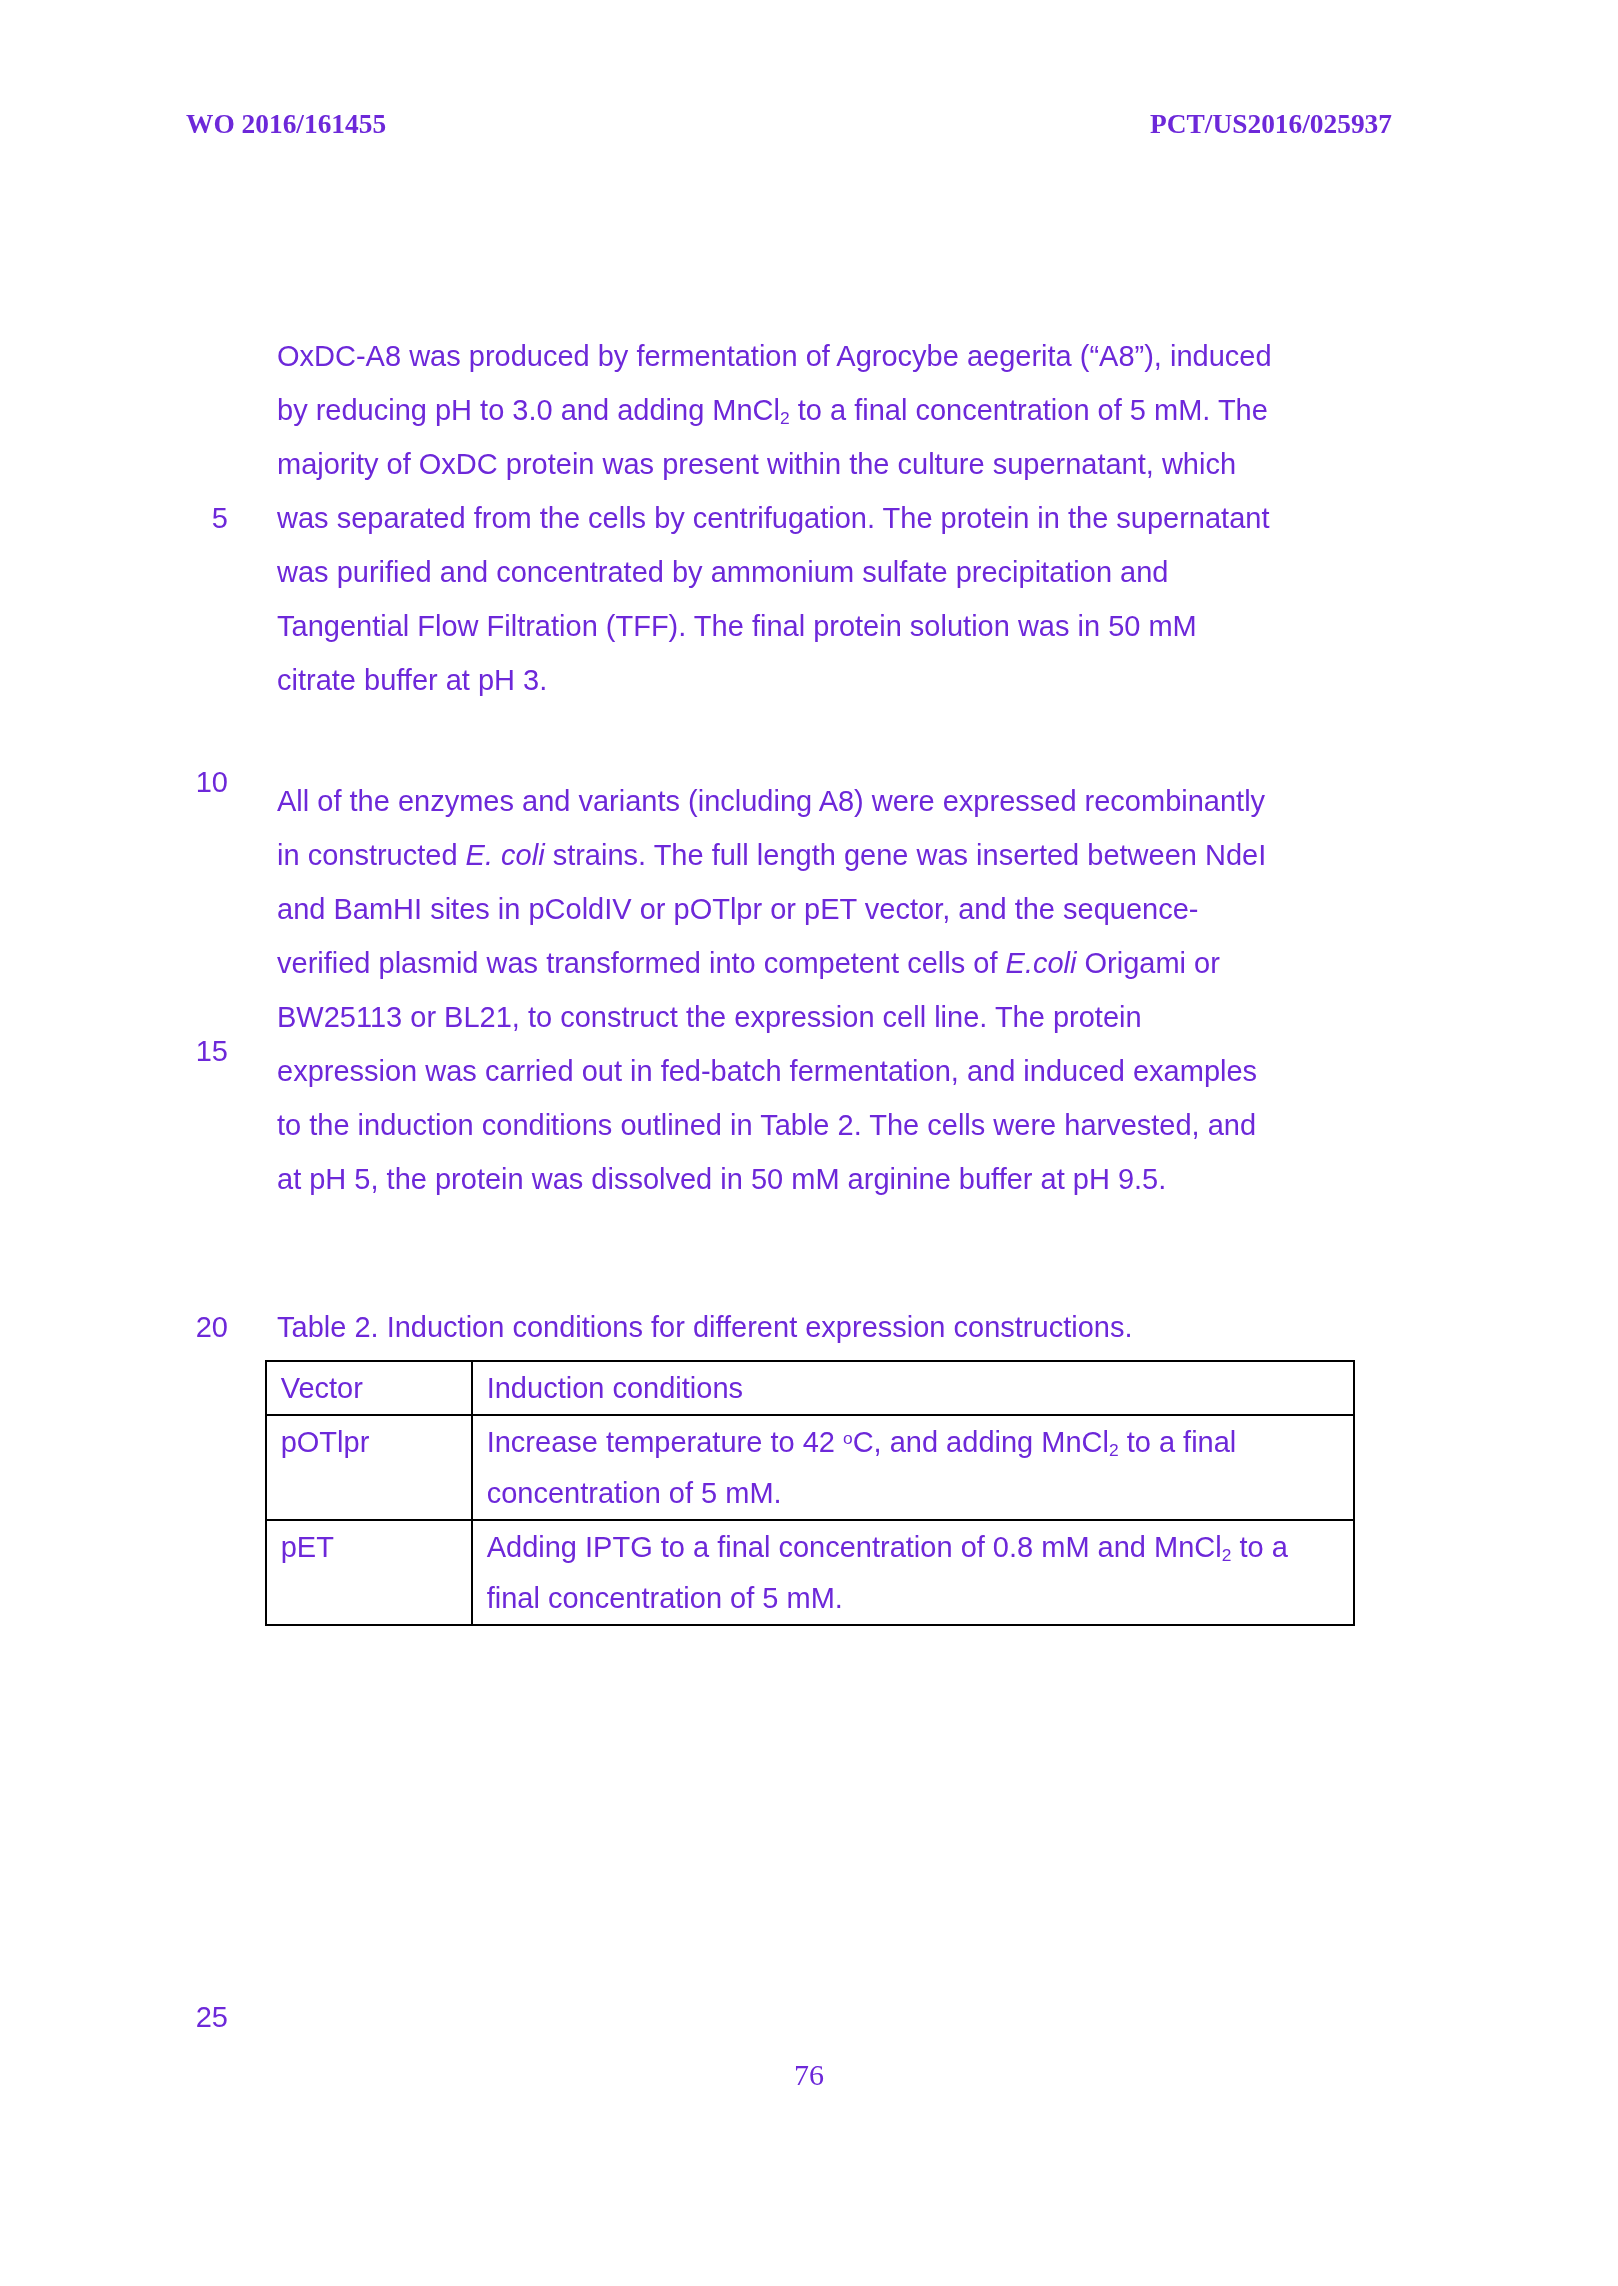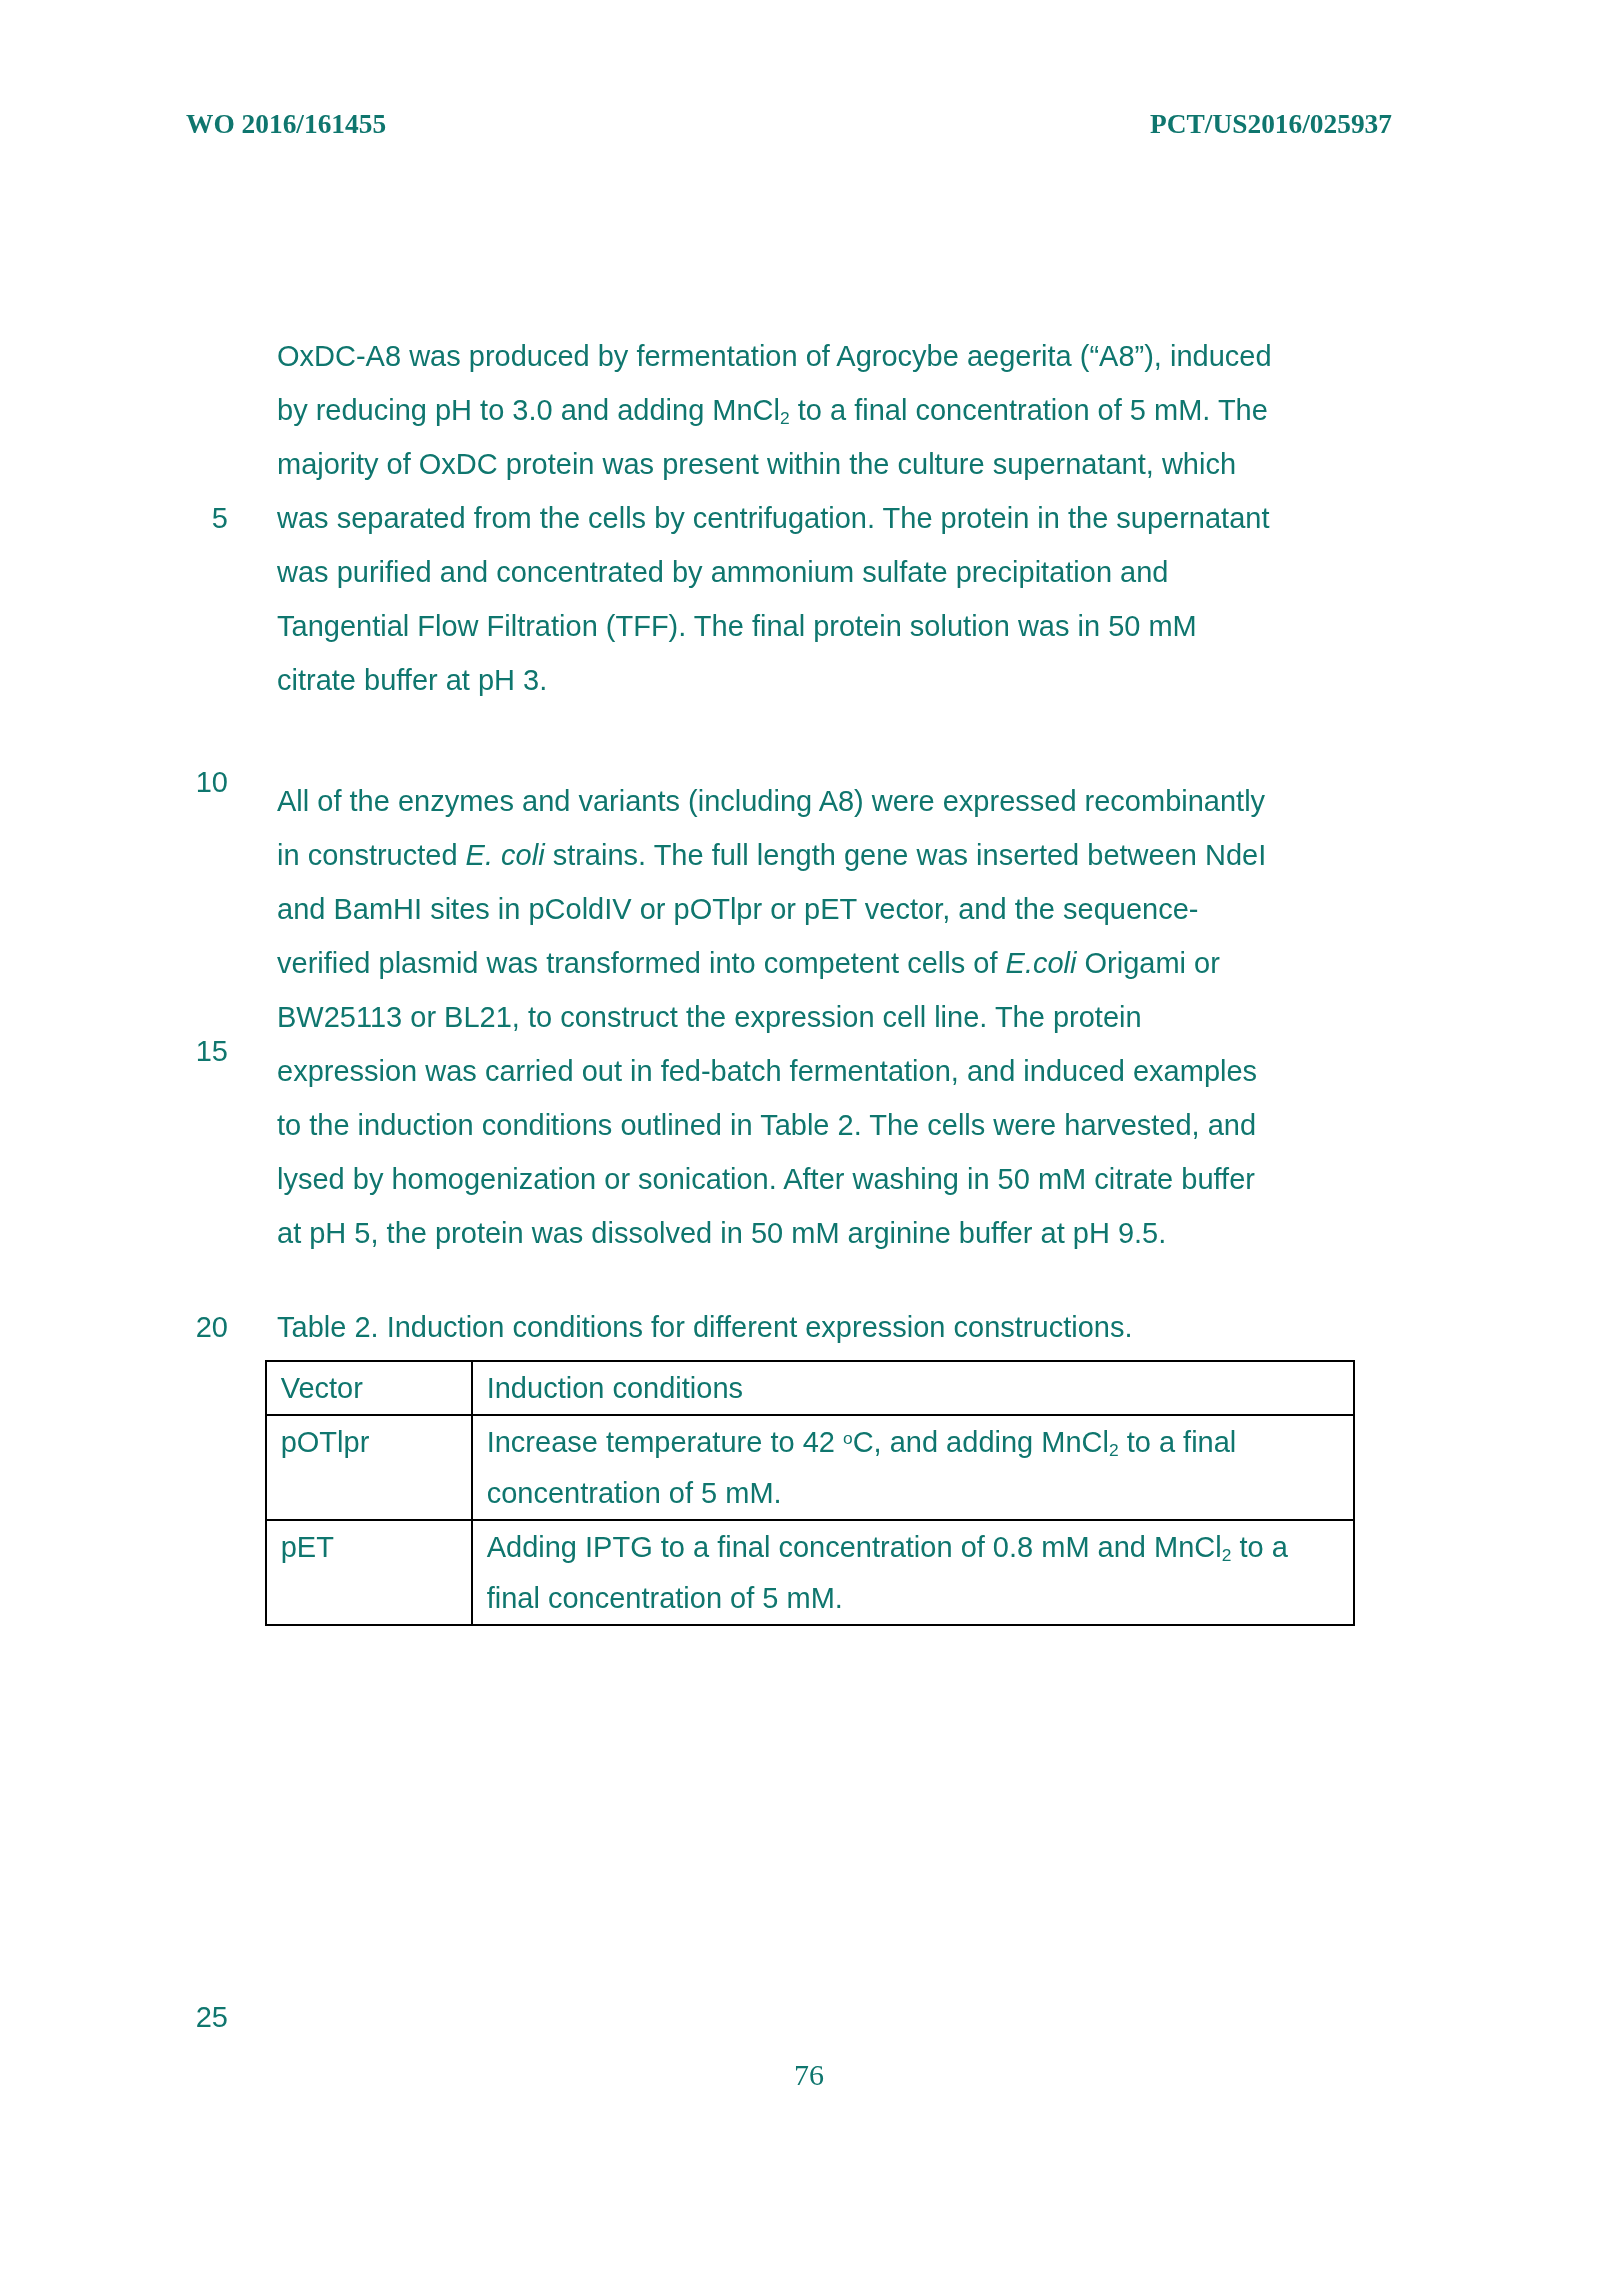--- a/index.html
+++ b/index.html
@@ -1,16 +1,16 @@
 <!DOCTYPE html>
 <html><head>
 <meta charset="utf-8">
 <style>
   html,body{margin:0;padding:0;background:#ffffff;}
-  .page{position:relative;width:1618px;height:2287px;background:#ffffff;color:#0f766e;
+  .page{position:relative;width:1618px;height:2287px;background:#ffffff;color:#6d28d9;
         font-family:"Liberation Sans",sans-serif;overflow:hidden;}
   .page-header{position:absolute;top:108px;left:186px;width:1206px;display:flex;
         justify-content:space-between;font-family:"Liberation Serif",serif;
         font-weight:bold;font-size:27.4px;line-height:33px;}
   .lnum{position:absolute;left:137px;width:91px;text-align:right;
         font-size:29px;line-height:54px;}
   .para{position:absolute;left:277px;width:1078px;font-size:29px;line-height:54px;}
   .para .tline{white-space:nowrap;}
   .caption{position:absolute;left:277px;font-size:29px;line-height:54px;white-space:nowrap;text-align:center;}
   table.t2{position:absolute;left:265px;top:1360px;width:1088px;
@@ -50,21 +50,20 @@
       <div class="tline">citrate buffer at pH 3.</div>
     </div>
   <div class="para" style="top:774px">
       <div class="tline">All of the enzymes and variants (including A8) were expressed recombinantly</div>
       <div class="tline">in constructed <i>E. coli</i> strains. The full length gene was inserted between NdeI</div>
       <div class="tline">and BamHI sites in pColdIV or pOTlpr or pET vector, and the sequence-</div>
       <div class="tline">verified plasmid was transformed into competent cells of <i>E.coli</i> Origami or</div>
       <div class="tline">BW25113 or BL21, to construct the expression cell line. The protein</div>
       <div class="tline">expression was carried out in fed-batch fermentation, and induced examples</div>
       <div class="tline">to the induction conditions outlined in Table 2. The cells were harvested, and</div>
-      <div class="tline">lysed by homogenization or sonication. After washing in 50 mM citrate buffer</div>
       <div class="tline">at pH 5, the protein was dissolved in 50 mM arginine buffer at pH 9.5.</div>
     </div>
 
   <div class="caption" style="top:1300px">Table 2. Induction conditions for different expression constructions.</div>
 
   <table class="t2">
     <colgroup>
         <col style="width:206px">
         <col style="width:882px">
       </colgroup>

